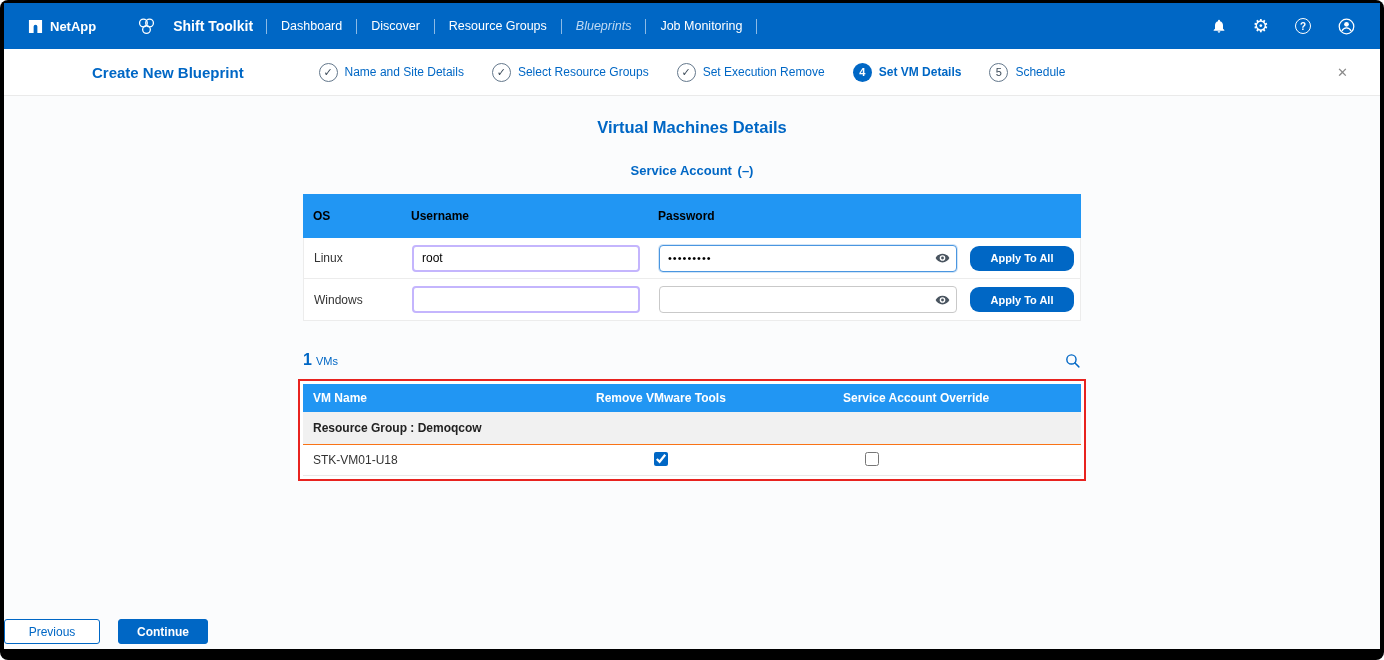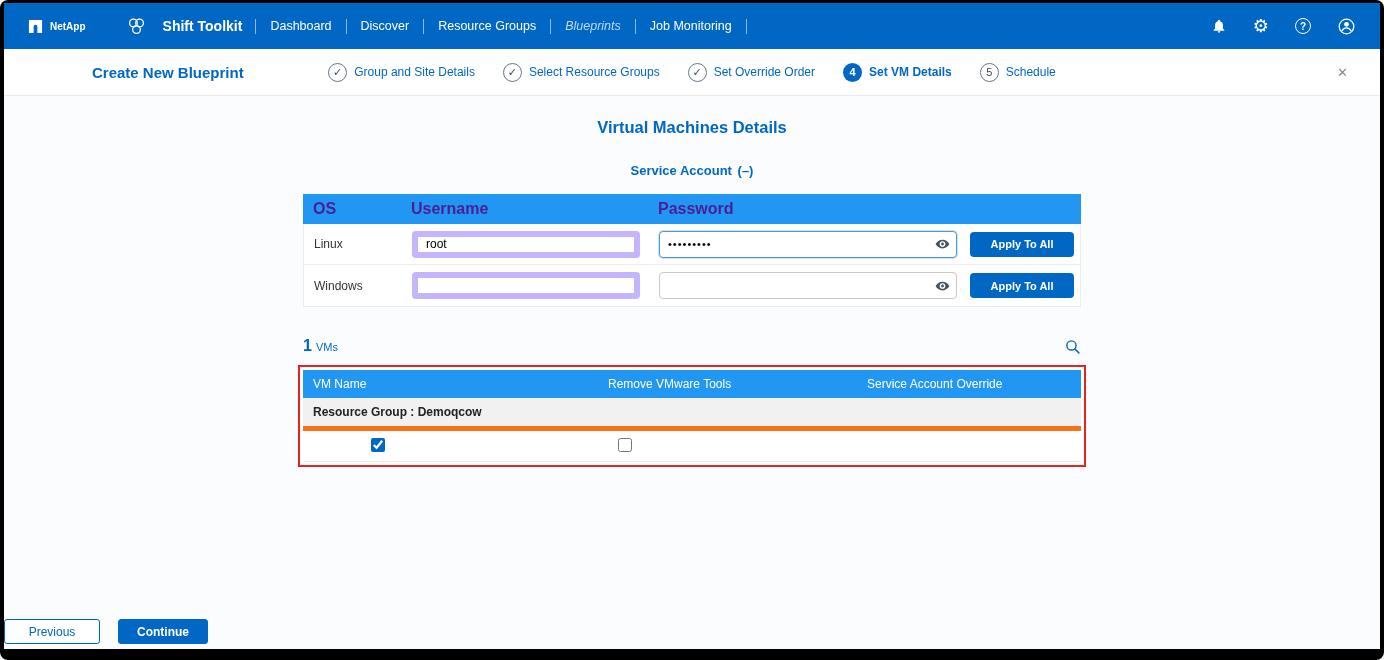--- a/index.html
+++ b/index.html
@@ -10,21 +10,21 @@
     background:#fff;
   }
   .frame { position:absolute; inset:0; background:#000; border-radius:8px; }
   .screen { position:absolute; left:4px; top:3px; right:4px; bottom:11px; background:#fff; overflow:hidden; }
 
   
   .navbar {
     height:46px; background:var(--navbar-blue,#0067C5); color:#fff;
     display:flex; align-items:center; padding:0 24px;
   }
-  .brand { display:flex; align-items:center; gap:7px; font-weight:bold; font-size:10px; }
+  .brand { display:flex; align-items:center; gap:7px; font-weight:bold; font-size:13px; }
   .app-title { display:flex; align-items:center; gap:16px; font-weight:bold; font-size:14px; margin-left:40px; }
   .nav-sep { width:1px; height:15px; background:rgba(255,255,255,.55); margin:0 13px; flex:0 0 auto; }
   .primary-nav { display:flex; align-items:center; font-size:12.5px; }
   .nav-item { padding:0 1px; cursor:pointer; color:#fff; white-space:nowrap; }
   .nav-item.active { color:#BFD9F2;font-style:italic; }
   .nav-icons { margin-left:auto; display:flex; align-items:center; gap:26px; }
   .icon-btn { background:none; border:none; padding:0; cursor:pointer; display:flex; align-items:center; color:#fff; }
   .gear-glyph { font-size:18px; line-height:1; color:#fff; }
   .help-circle {
     width:16px; height:16px; border:1.6px solid #fff; border-radius:50%;
@@ -53,53 +53,53 @@
   
   .main { position:relative; height:calc(100% - 93px); background:#fbfcfd; }
   .content { width:778px; margin:0 auto; }
   .page-title { text-align:center; color:var(--accent-blue,#0067C5); font-size:16.5px; font-weight:bold; padding-top:22px; margin:0; }
   .sa-heading { text-align:center; color:var(--accent-blue,#0067C5); font-size:13px; font-weight:bold; margin-top:26px; }
   .collapse-toggle { color:var(--accent-blue,#0067C5); font-weight:bold; background:none; border:none; font-size:13px; cursor:pointer; padding:0 0 0 2px; }
 
   .sa-table { margin-top:16px; }
   .sa-header {
     display:grid; grid-template-columns:98px 247px 313px 120px;
-    background:var(--table-header-blue,#2196F3); color:#4c1d95; font-size:16px; font-weight:bold;
-    height:30px; align-items:center;
+    background:var(--table-header-blue,#2196F3); color:#000000; font-size:12px; font-weight:bold;
+    height:44px; align-items:center;
   }
   .sa-header > div { padding-left:10px; }
   .sa-body { border:1px solid #ececec; border-top:none; background:#fff; }
   .sa-row { display:grid; grid-template-columns:98px 247px 313px 120px; height:41px; align-items:center; border-bottom:1px solid #ececec; }
   .sa-row:last-child { border-bottom:none; }
   .os-label { padding-left:10px; font-size:12px; color:#333; }
-  .text-input { width:228px; height:27px; border:6px solid #c4b5fd; border-radius:4px; padding:0 8px; font-size:12px; margin-left:10px; }
+  .text-input { width:228px; height:27px; border:2px solid #c4b5fd; border-radius:4px; padding:0 8px; font-size:12px; margin-left:10px; }
   .pw-wrap { position:relative; margin-left:10px; width:298px; }
   .pw-input { width:100%; height:27px; border:1px solid #c9c9c9; border-radius:4px; padding:0 30px 0 8px; font-size:11px; letter-spacing:1px; }
   .pw-input.focused { border:1.5px solid #4a96e0; box-shadow:0 0 0 1px rgba(74,150,224,.25); }
   .eye-btn { position:absolute; right:7px; top:50%; transform:translateY(-50%); background:none; border:none; padding:0; cursor:pointer; display:flex; }
   .apply-btn {
     width:104px; height:25px; background:var(--accent-blue,#0067C5); color:#fff; border:none;
-    border-radius:4px; font-size:11px; font-weight:bold; cursor:pointer; margin-left:8px;
+    border-radius:9px; font-size:11px; font-weight:bold; cursor:pointer; margin-left:8px;
   }
 
   .vms-bar { display:flex; align-items:baseline; margin-top:30px; }
   .vms-count { color:var(--accent-blue,#0067C5); font-size:16px; font-weight:bold; }
   .vms-unit { color:var(--accent-blue,#0067C5); font-size:11px; margin-left:4px; }
   .search-btn { margin-left:auto; background:none; border:none; cursor:pointer; padding:0; display:flex; align-self:center; }
 
   .red-box { border:2px solid var(--highlight-red,#E8231F); margin:10px -5px 0; padding:3px; background:#fff; }
   .vm-header {
     display:grid; grid-template-columns:283px 247px 1fr;
-    background:var(--table-header-blue,#2196F3); color:#fff; font-weight:normal; font-size:12px;
-    height:28px; align-items:center;gap:12px;
+    background:var(--table-header-blue,#2196F3); color:#fff; font-weight:bold; font-size:12px;
+    height:28px; align-items:center;
   }
   .vm-header > div { padding-left:10px; }
   .group-row {
     background:#f1f1f1; font-size:12px; font-weight:bold; color:#222;
-    height:33px; display:flex; align-items:center; padding-left:10px; border-bottom:5px solid #f97316;
+    height:33px; display:flex; align-items:center; padding-left:10px; border-bottom:1px solid #f97316;
   }
   .vm-row {
     display:grid; grid-template-columns:283px 247px 1fr; height:31px; align-items:center;
     font-size:12px; color:#333; background:#fff; border-bottom:1px solid #e9e9e9;
   }
   .vm-name { padding-left:10px; }
   .cb-cell-1 { padding-left:68px; }
   .cb-cell-2 { padding-left:32px; }
   input[type="checkbox"] { width:14px; height:14px; accent-color:var(--accent-blue,#0067C5); cursor:pointer; margin:0; }
 
@@ -163,33 +163,33 @@
     </div>
   </header>
 
   <div class="subheader">
     <div class="wizard-title">Create New Blueprint</div>
     <div class="stepper">
       <div class="step">
         <span class="step-circle done">
             <span>✓</span>
           </span>
-        <span class="step-label">Group and Site Details</span>
+        <span class="step-label">Name and Site Details</span>
       </div>
       <div class="step">
         <span class="step-circle done">
             <span>✓</span>
           </span>
         <span class="step-label">Select Resource Groups</span>
       </div>
       <div class="step">
         <span class="step-circle done">
             <span>✓</span>
           </span>
-        <span class="step-label">Set Override Order</span>
+        <span class="step-label">Set Execution Remove</span>
       </div>
       <div class="step active">
         <span class="step-circle active">4</span>
         <span class="step-label">Set VM Details</span>
       </div>
       <div class="step">
         <span class="step-circle upcoming">5</span>
         <span class="step-label">Schedule</span>
       </div>
     </div>
@@ -257,20 +257,21 @@
       </div>
 
       <div class="red-box">
         <div class="vm-header">
           <div>VM Name</div>
           <div>Remove VMware Tools</div>
           <div>Service Account Override</div>
         </div>
         <div class="group-row">Resource Group : Demoqcow</div>
         <div class="vm-row">
+          <div class="vm-name">STK-VM01-U18</div>
           <div class="cb-cell-1"><input type="checkbox" checked="" style=""></div>
           <div class="cb-cell-2"><input type="checkbox" style=""></div>
         </div>
       </div>
 
     </div>
 
     <div class="footer">
       <button class="btn-secondary">Previous</button>
       <button class="btn-primary">Continue</button>

